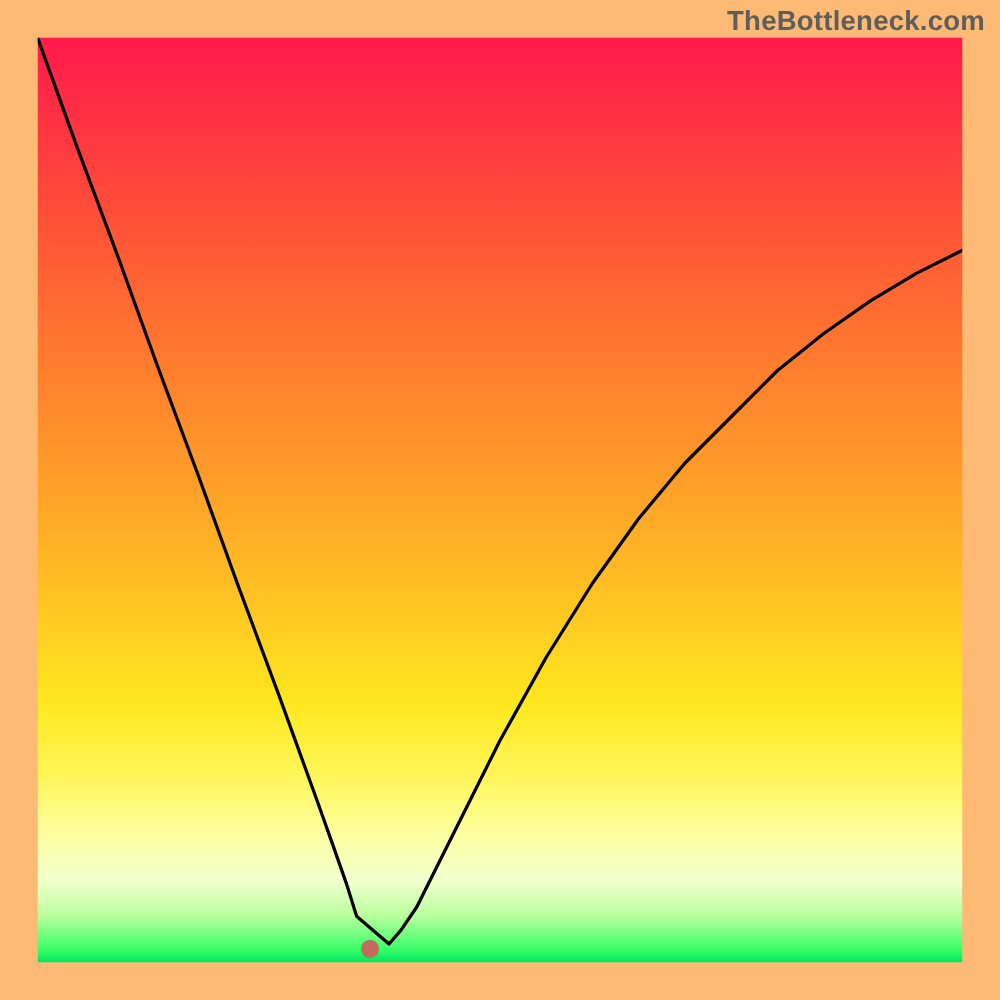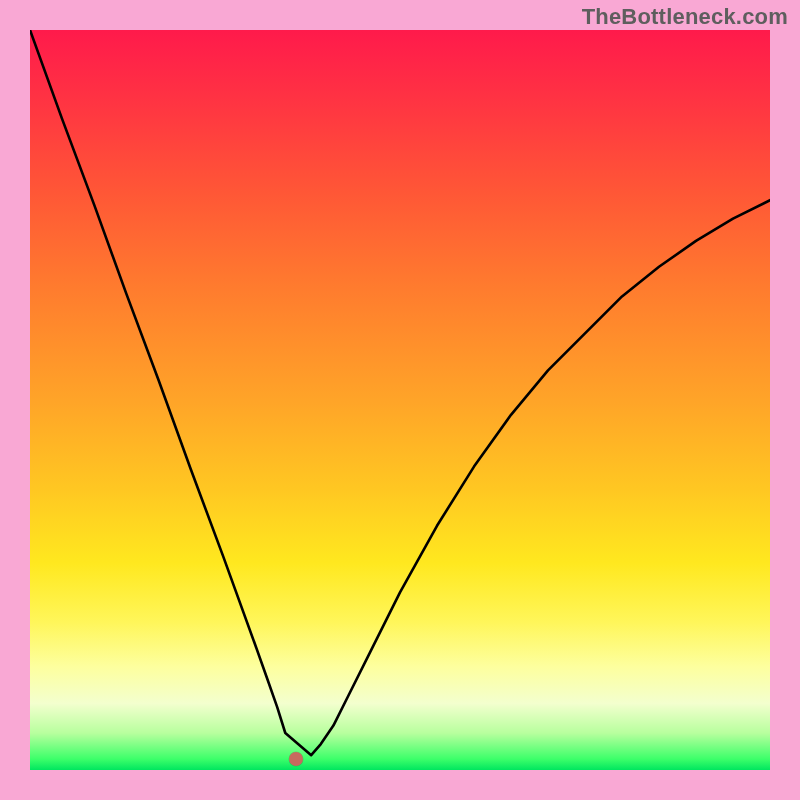--- a/index.html
+++ b/index.html
@@ -8,21 +8,21 @@
     width: 800px;
     height: 800px;
     background: #000;
     overflow: hidden;
     font-family: Arial, Helvetica, sans-serif;
   }
   .frame {
     position: relative;
     width: 800px;
     height: 800px;
-    background: #f9a8d4;
+    background: #fdba74;
   }
   .watermark {
     position: absolute;
     top: 4px;
     right: 12px;
     color: #5e5e5e;
     font-size: 22px;
     font-weight: 600;
     z-index: 20;
     letter-spacing: 0.2px;

